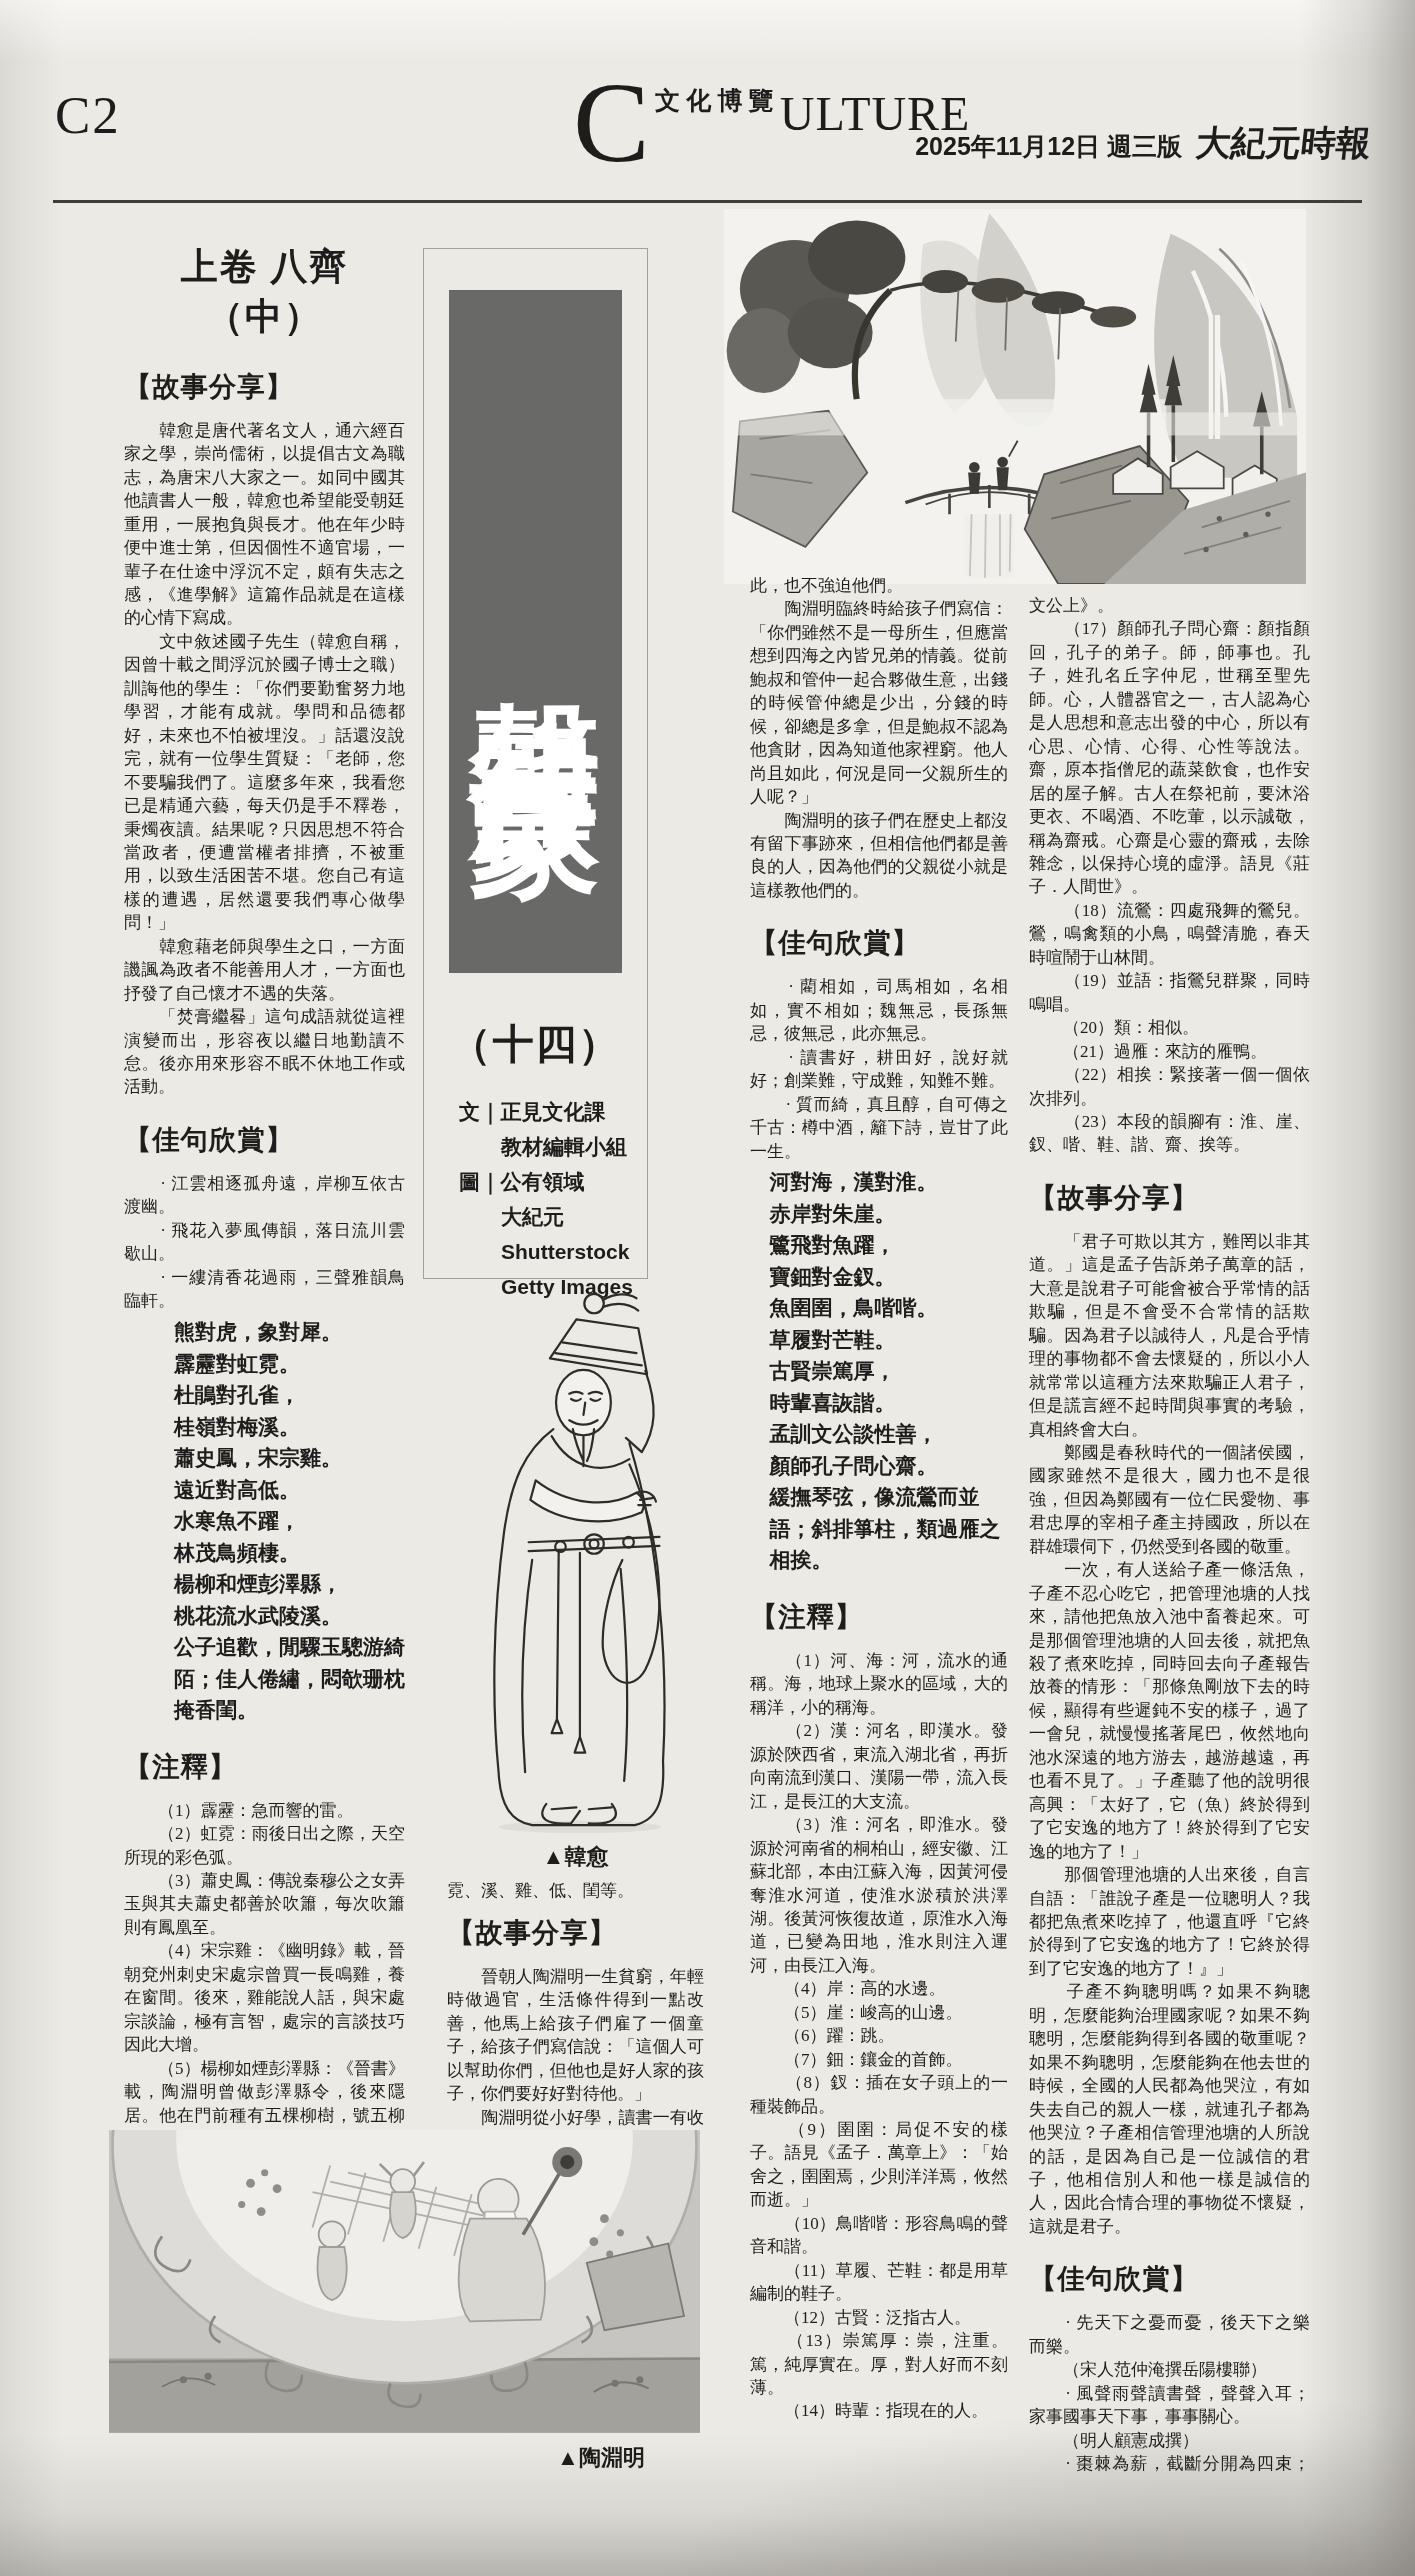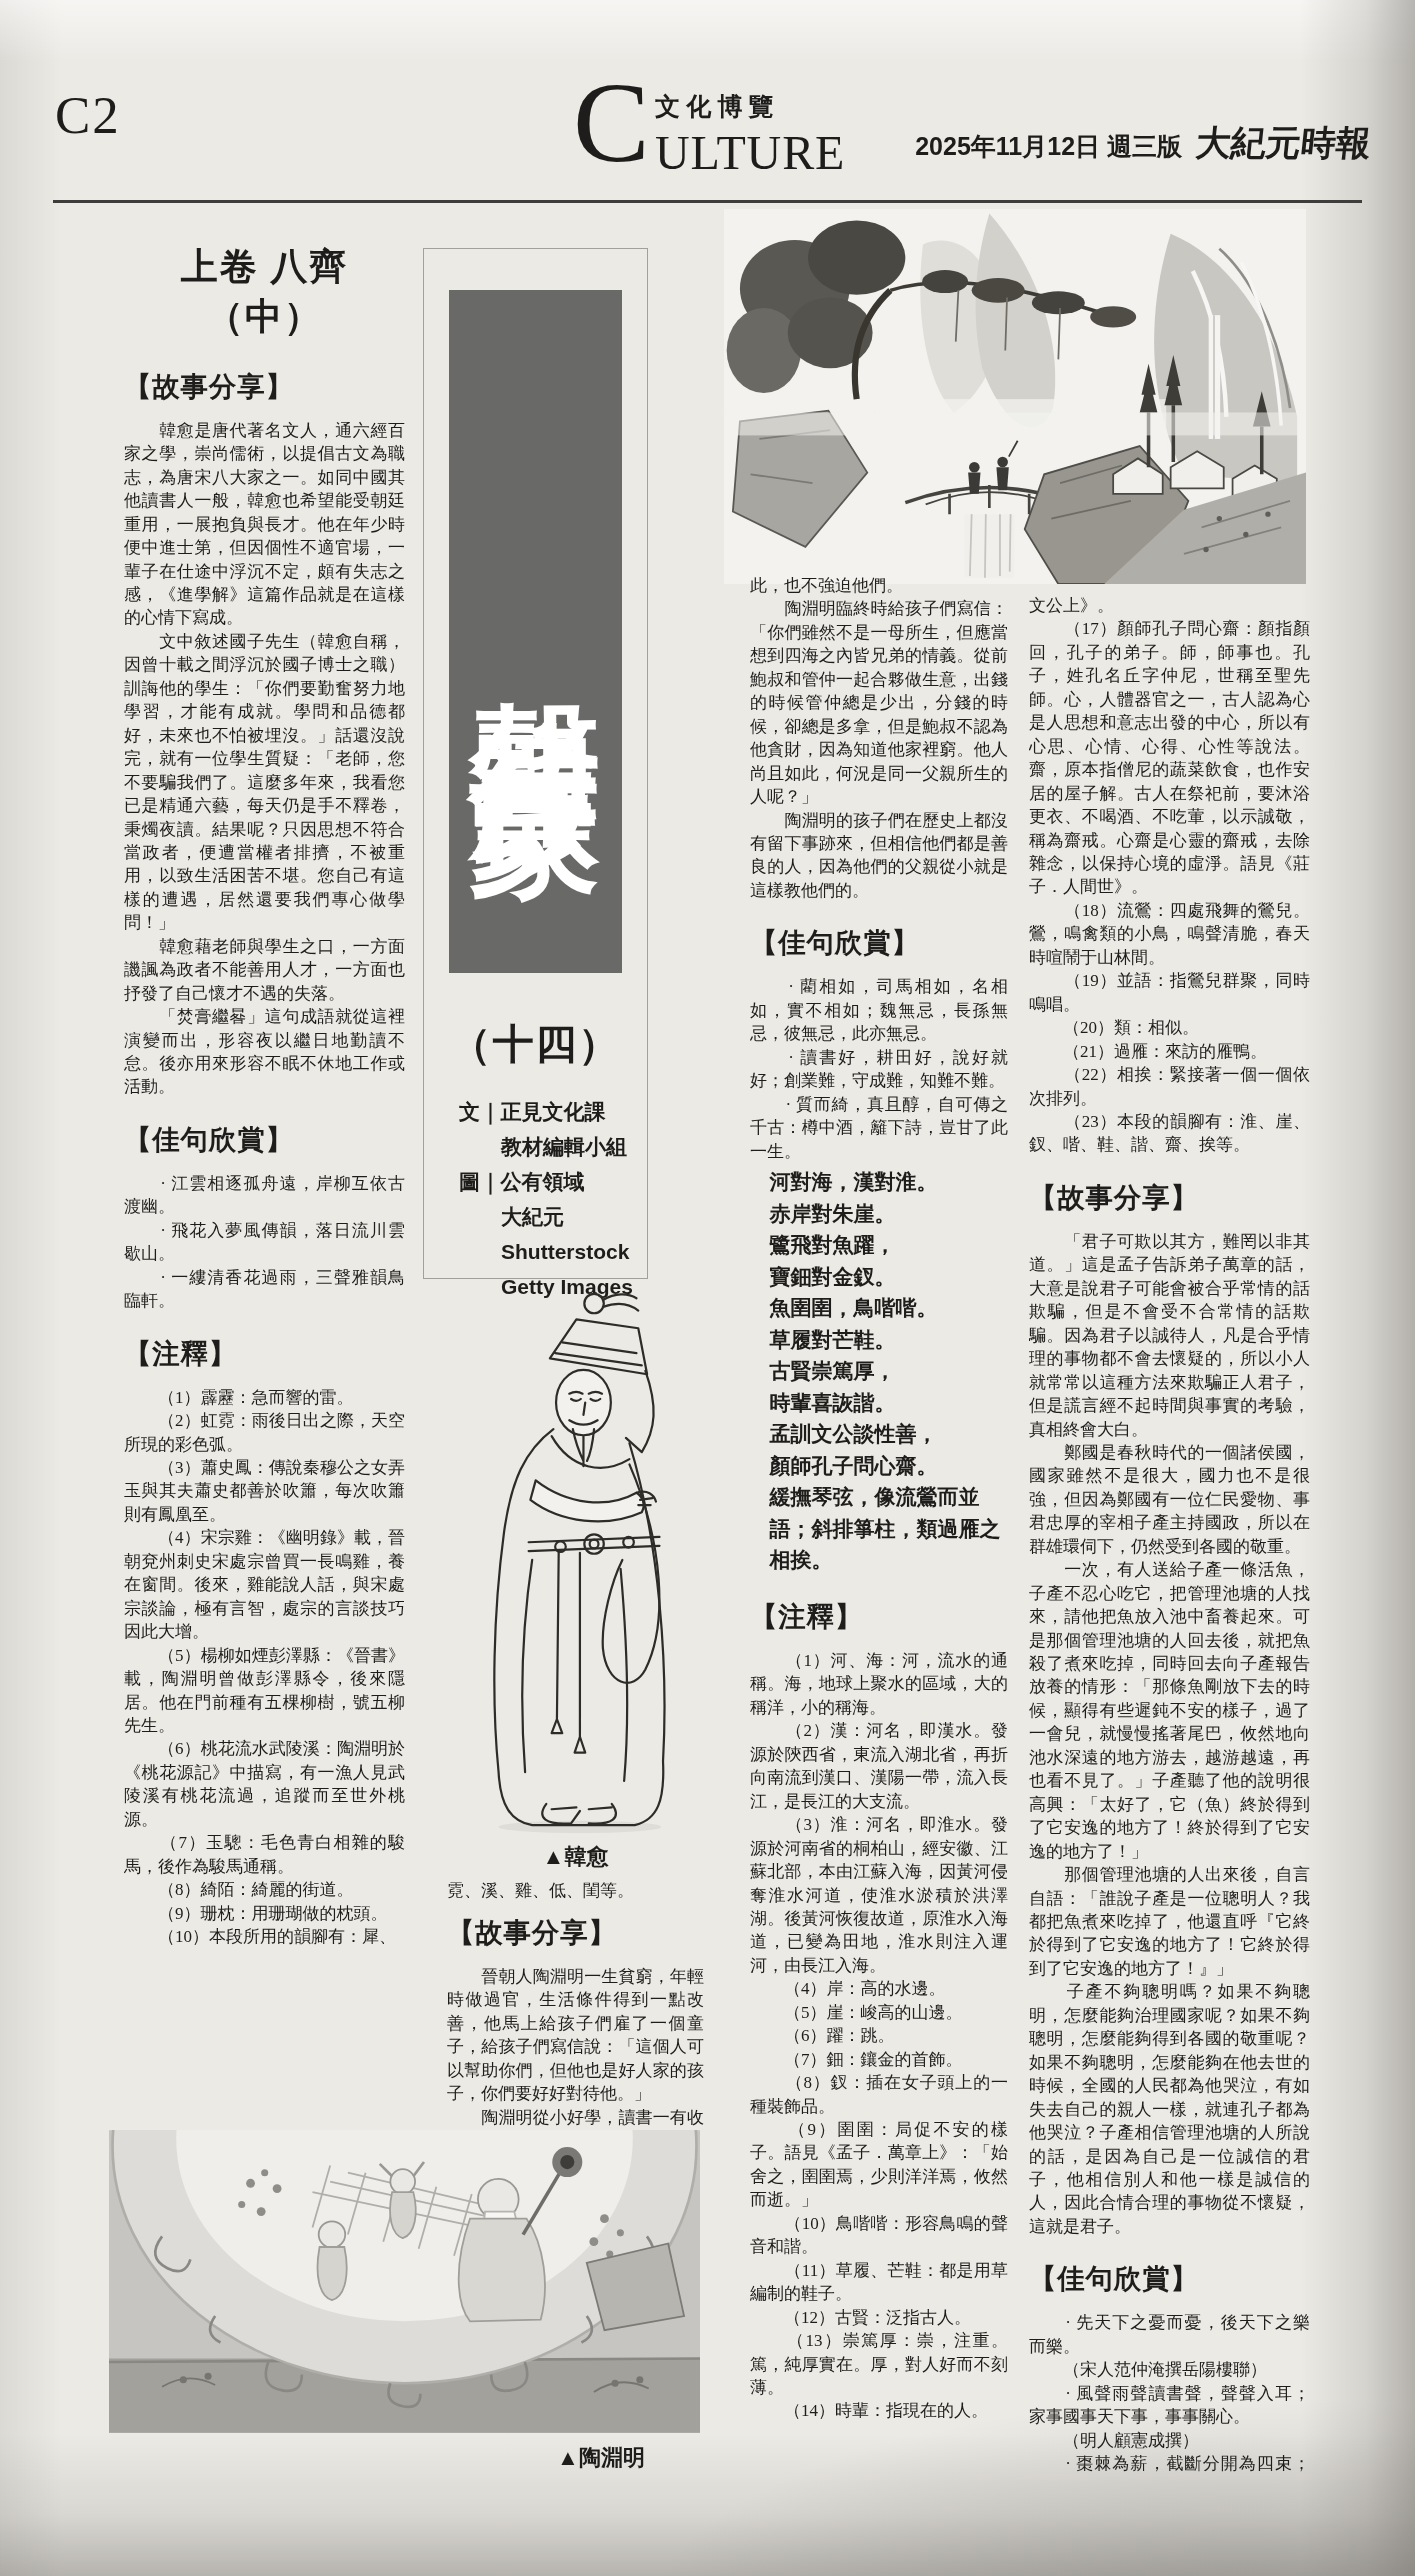--- a/index.html
+++ b/index.html
@@ -10,21 +10,21 @@
       linear-gradient(to top, rgba(118,115,110,.46) 0px, rgba(118,115,110,.16) 62px, rgba(118,115,110,0) 142px),
       linear-gradient(to bottom, rgba(255,255,255,.55) 0px, rgba(255,255,255,0) 62px),
       linear-gradient(to right, rgba(160,158,153,.22) 0px, rgba(160,158,153,0) 62px),
       #eceae5;
     font-family:"Liberation Serif","DejaVu Serif",serif;}
   
   .pageno{position:absolute;left:55px;top:85px;font-size:53px;letter-spacing:1.8px;
     font-family:"Liberation Serif","DejaVu Serif",serif;}
   .masthead{position:absolute;left:573px;top:74px;display:flex;align-items:flex-start;}
   .bigC{font-size:115px;line-height:.85;font-family:"Liberation Serif","DejaVu Serif",serif;}
-  .mast-col{display:flex;flex-direction:column;margin-left:5.3px;margin-top:16px;}
+  .mast-col{display:flex;flex-direction:row;margin-left:5.3px;margin-top:10px;}
   .mast-zh{font-size:25px;font-weight:bold;letter-spacing:6.2px;
     font-family:"Liberation Sans","DejaVu Sans",sans-serif;}
   .mast-en{font-size:48px;letter-spacing:0.9px;margin-top:1.8px;
     font-family:"Liberation Serif","DejaVu Serif",serif;}
   .dateline{position:absolute;right:44px;top:120px;display:flex;align-items:baseline;gap:14px;}
   .date{font-size:25px;font-weight:bold;font-family:"Liberation Sans","DejaVu Sans",sans-serif;}
   .brand{font-size:35px;font-weight:bold;transform:skewX(-6deg);
     font-family:"Liberation Serif","DejaVu Serif",serif;}
   .head-rule{position:absolute;left:53px;top:200px;width:1309px;height:2.7px;background:#3e3d3b;}
   
@@ -152,20 +152,31 @@
     <h2 class="sec-head">上卷 八齊（中）</h2>
     <h3 class="label">【故事分享】</h3>
     <div class="body">　　韓愈是唐代著名文人，通六經百家之學，崇尚儒術，以提倡古文為職志，為唐宋八大家之一。如同中國其他讀書人一般，韓愈也希望能受朝廷重用，一展抱負與長才。他在年少時便中進士第，但因個性不適官場，一輩子在仕途中浮沉不定，頗有失志之感，《進學解》這篇作品就是在這樣的心情下寫成。
 　　文中敘述國子先生（韓愈自稱，因曾十載之間浮沉於國子博士之職）訓誨他的學生：「你們要勤奮努力地學習，才能有成就。學問和品德都好，未來也不怕被埋沒。」話還沒說完，就有一位學生質疑：「老師，您不要騙我們了。這麼多年來，我看您已是精通六藝，每天仍是手不釋卷，秉燭夜讀。結果呢？只因思想不符合當政者，便遭當權者排擠，不被重用，以致生活困苦不堪。您自己有這樣的遭遇，居然還要我們專心做學問！」
 　　韓愈藉老師與學生之口，一方面譏諷為政者不能善用人才，一方面也抒發了自己懷才不遇的失落。
 　　「焚膏繼晷」這句成語就從這裡演變而出，形容夜以繼日地勤讀不怠。後亦用來形容不眠不休地工作或活動。</div>
     <h3 class="label">【佳句欣賞】</h3>
     <div class="body">　　· 江雲相逐孤舟遠，岸柳互依古渡幽。
 　　· 飛花入夢風傳韻，落日流川雲歇山。
 　　· 一縷清香花過雨，三聲雅韻鳥臨軒。</div>
+    <div class="poem ind1">熊對虎，象對犀。
+霹靂對虹霓。
+杜鵑對孔雀，
+桂嶺對梅溪。
+蕭史鳳，宋宗雞。
+遠近對高低。
+水寒魚不躍，
+林茂鳥頻棲。
+楊柳和煙彭澤縣，
+桃花流水武陵溪。
+公子追歡，閒驟玉驄游綺陌；佳人倦繡，悶欹珊枕掩香閨。</div>
     <h3 class="label">【注釋】</h3>
     <div class="body">　　（1）霹靂：急而響的雷。
 　　（2）虹霓：雨後日出之際，天空所現的彩色弧。
 　　（3）蕭史鳳：傳說秦穆公之女弄玉與其夫蕭史都善於吹簫，每次吹簫則有鳳凰至。
 　　（4）宋宗雞：《幽明錄》載，晉朝兗州刺史宋處宗曾買一長鳴雞，養在窗間。後來，雞能說人話，與宋處宗談論，極有言智，處宗的言談技巧因此大增。
 　　（5）楊柳如煙彭澤縣：《晉書》載，陶淵明曾做彭澤縣令，後來隱居。他在門前種有五棵柳樹，號五柳先生。
 　　（6）桃花流水武陵溪：陶淵明於《桃花源記》中描寫，有一漁人見武陵溪有桃花流過，追蹤而至世外桃源。
 　　（7）玉驄：毛色青白相雜的駿馬，後作為駿馬通稱。
 　　（8）綺陌：綺麗的街道。
 　　（9）珊枕：用珊瑚做的枕頭。

